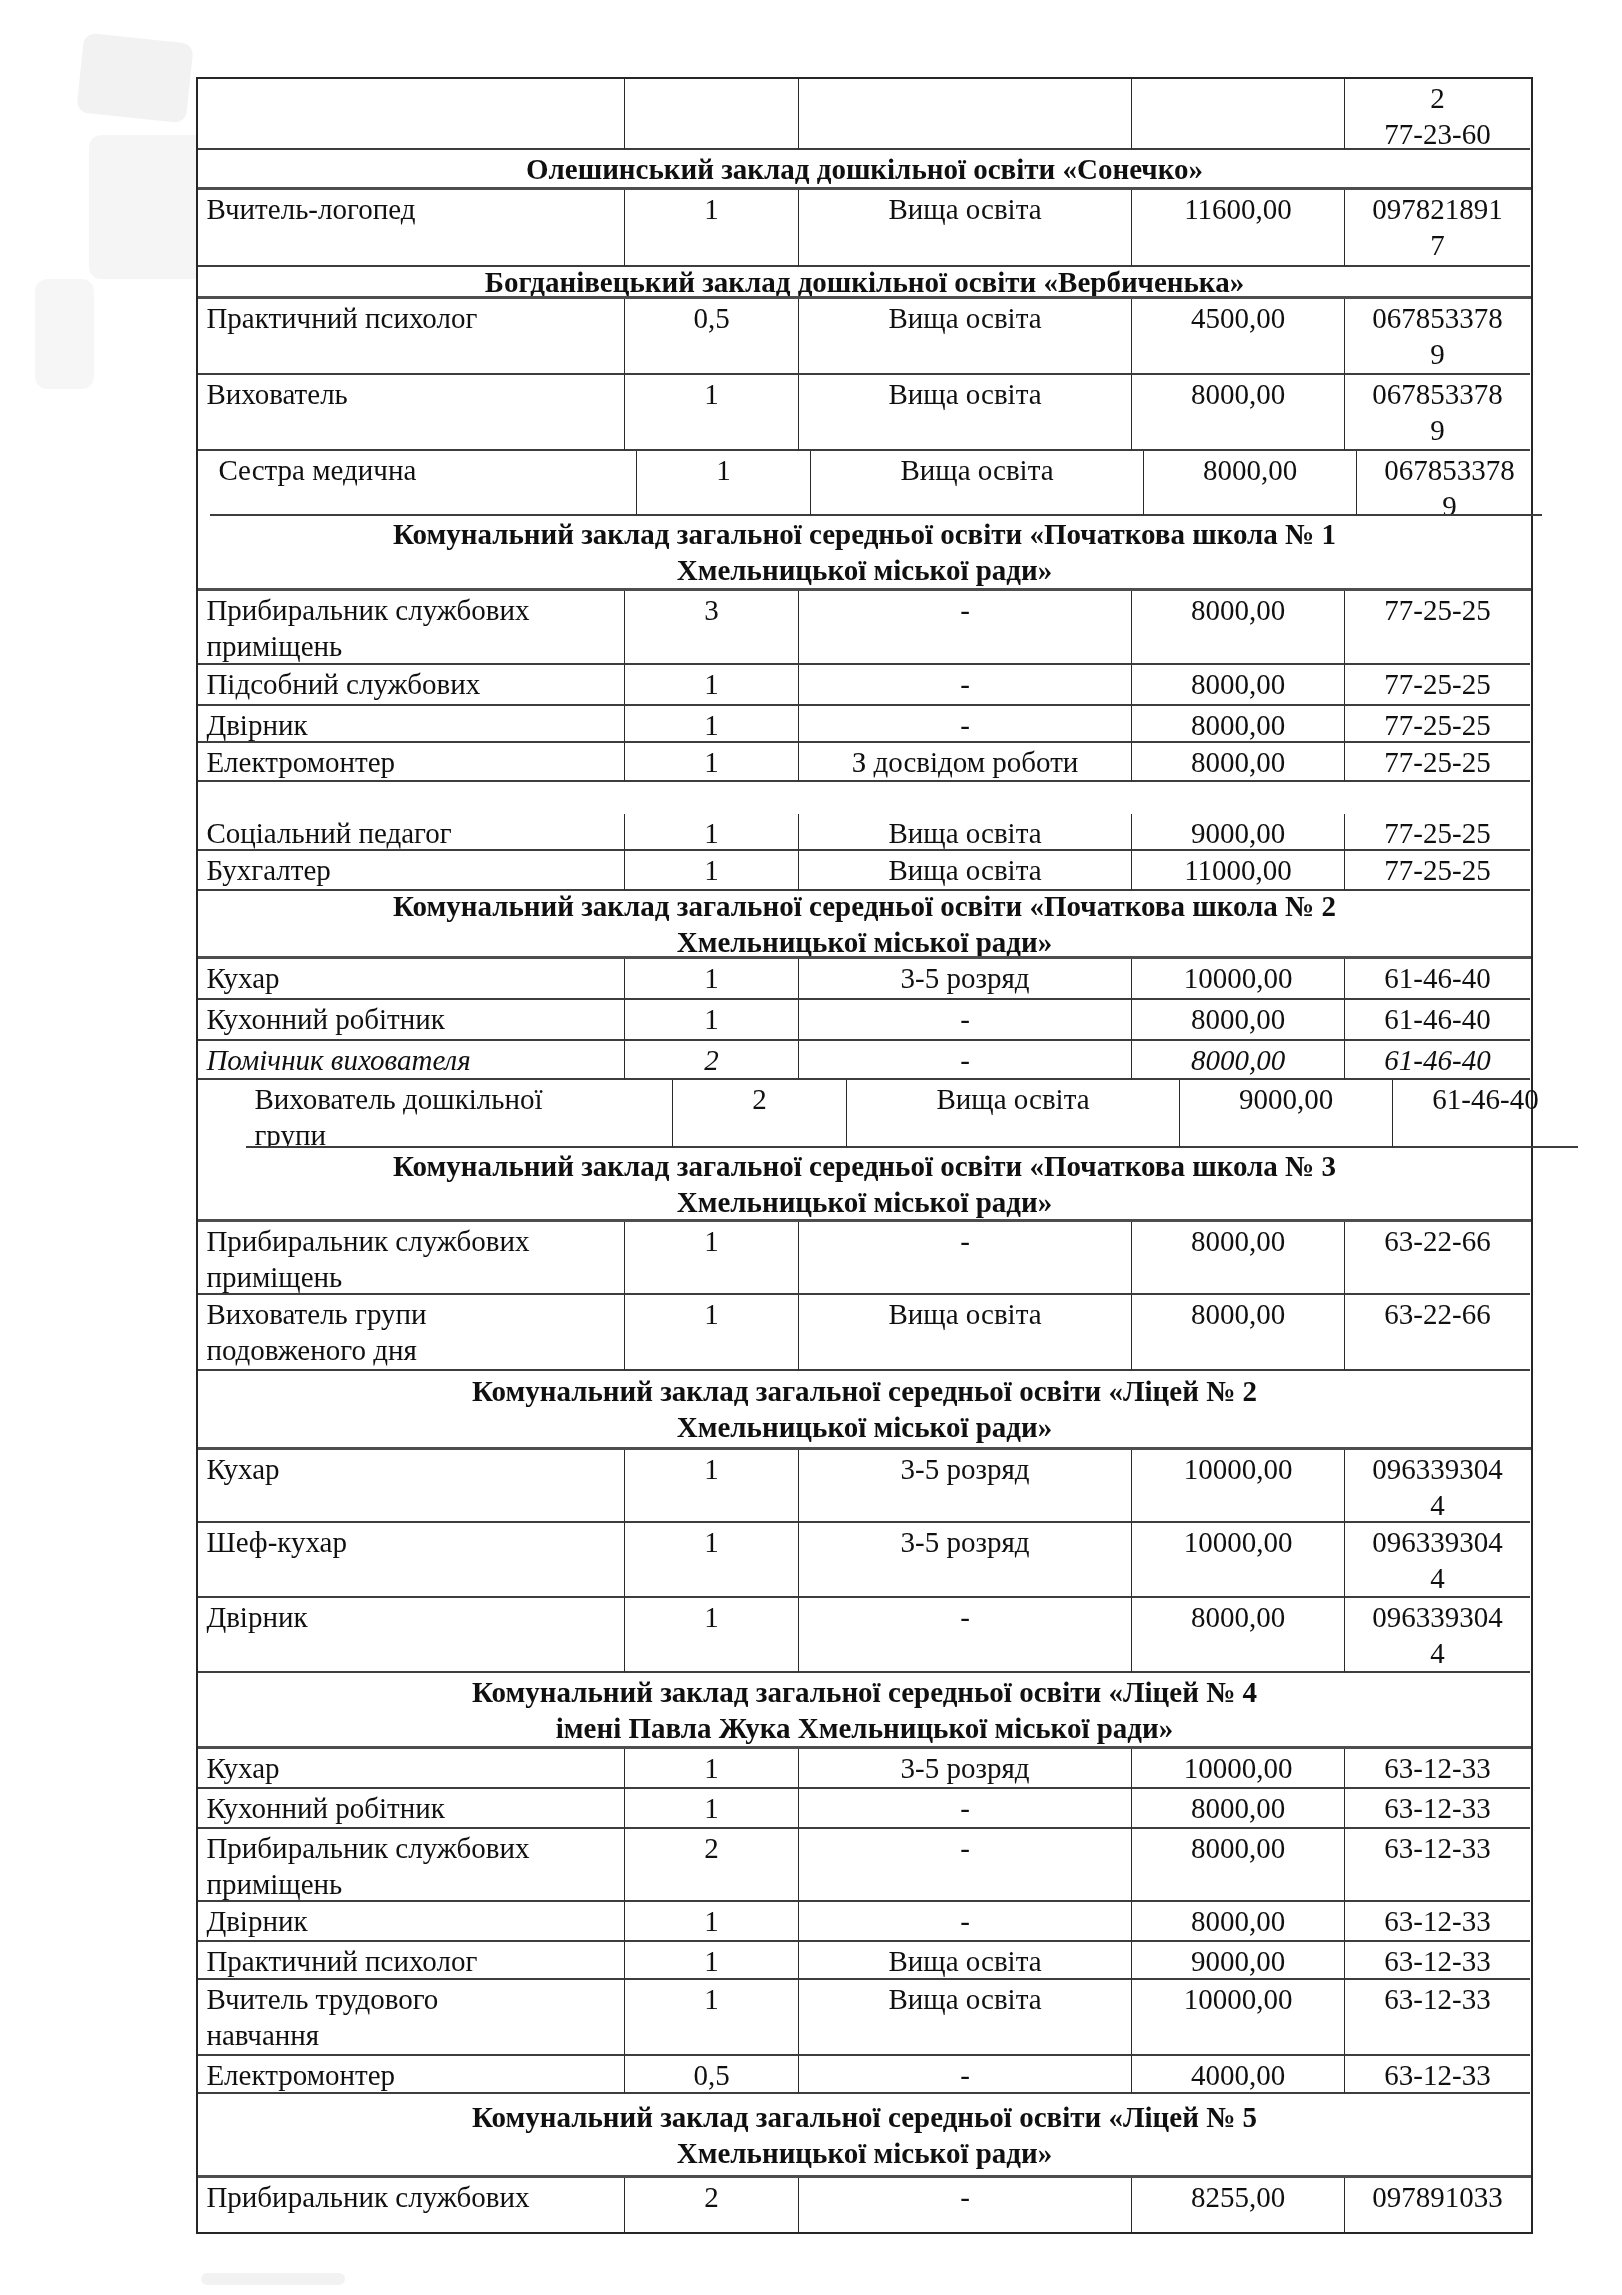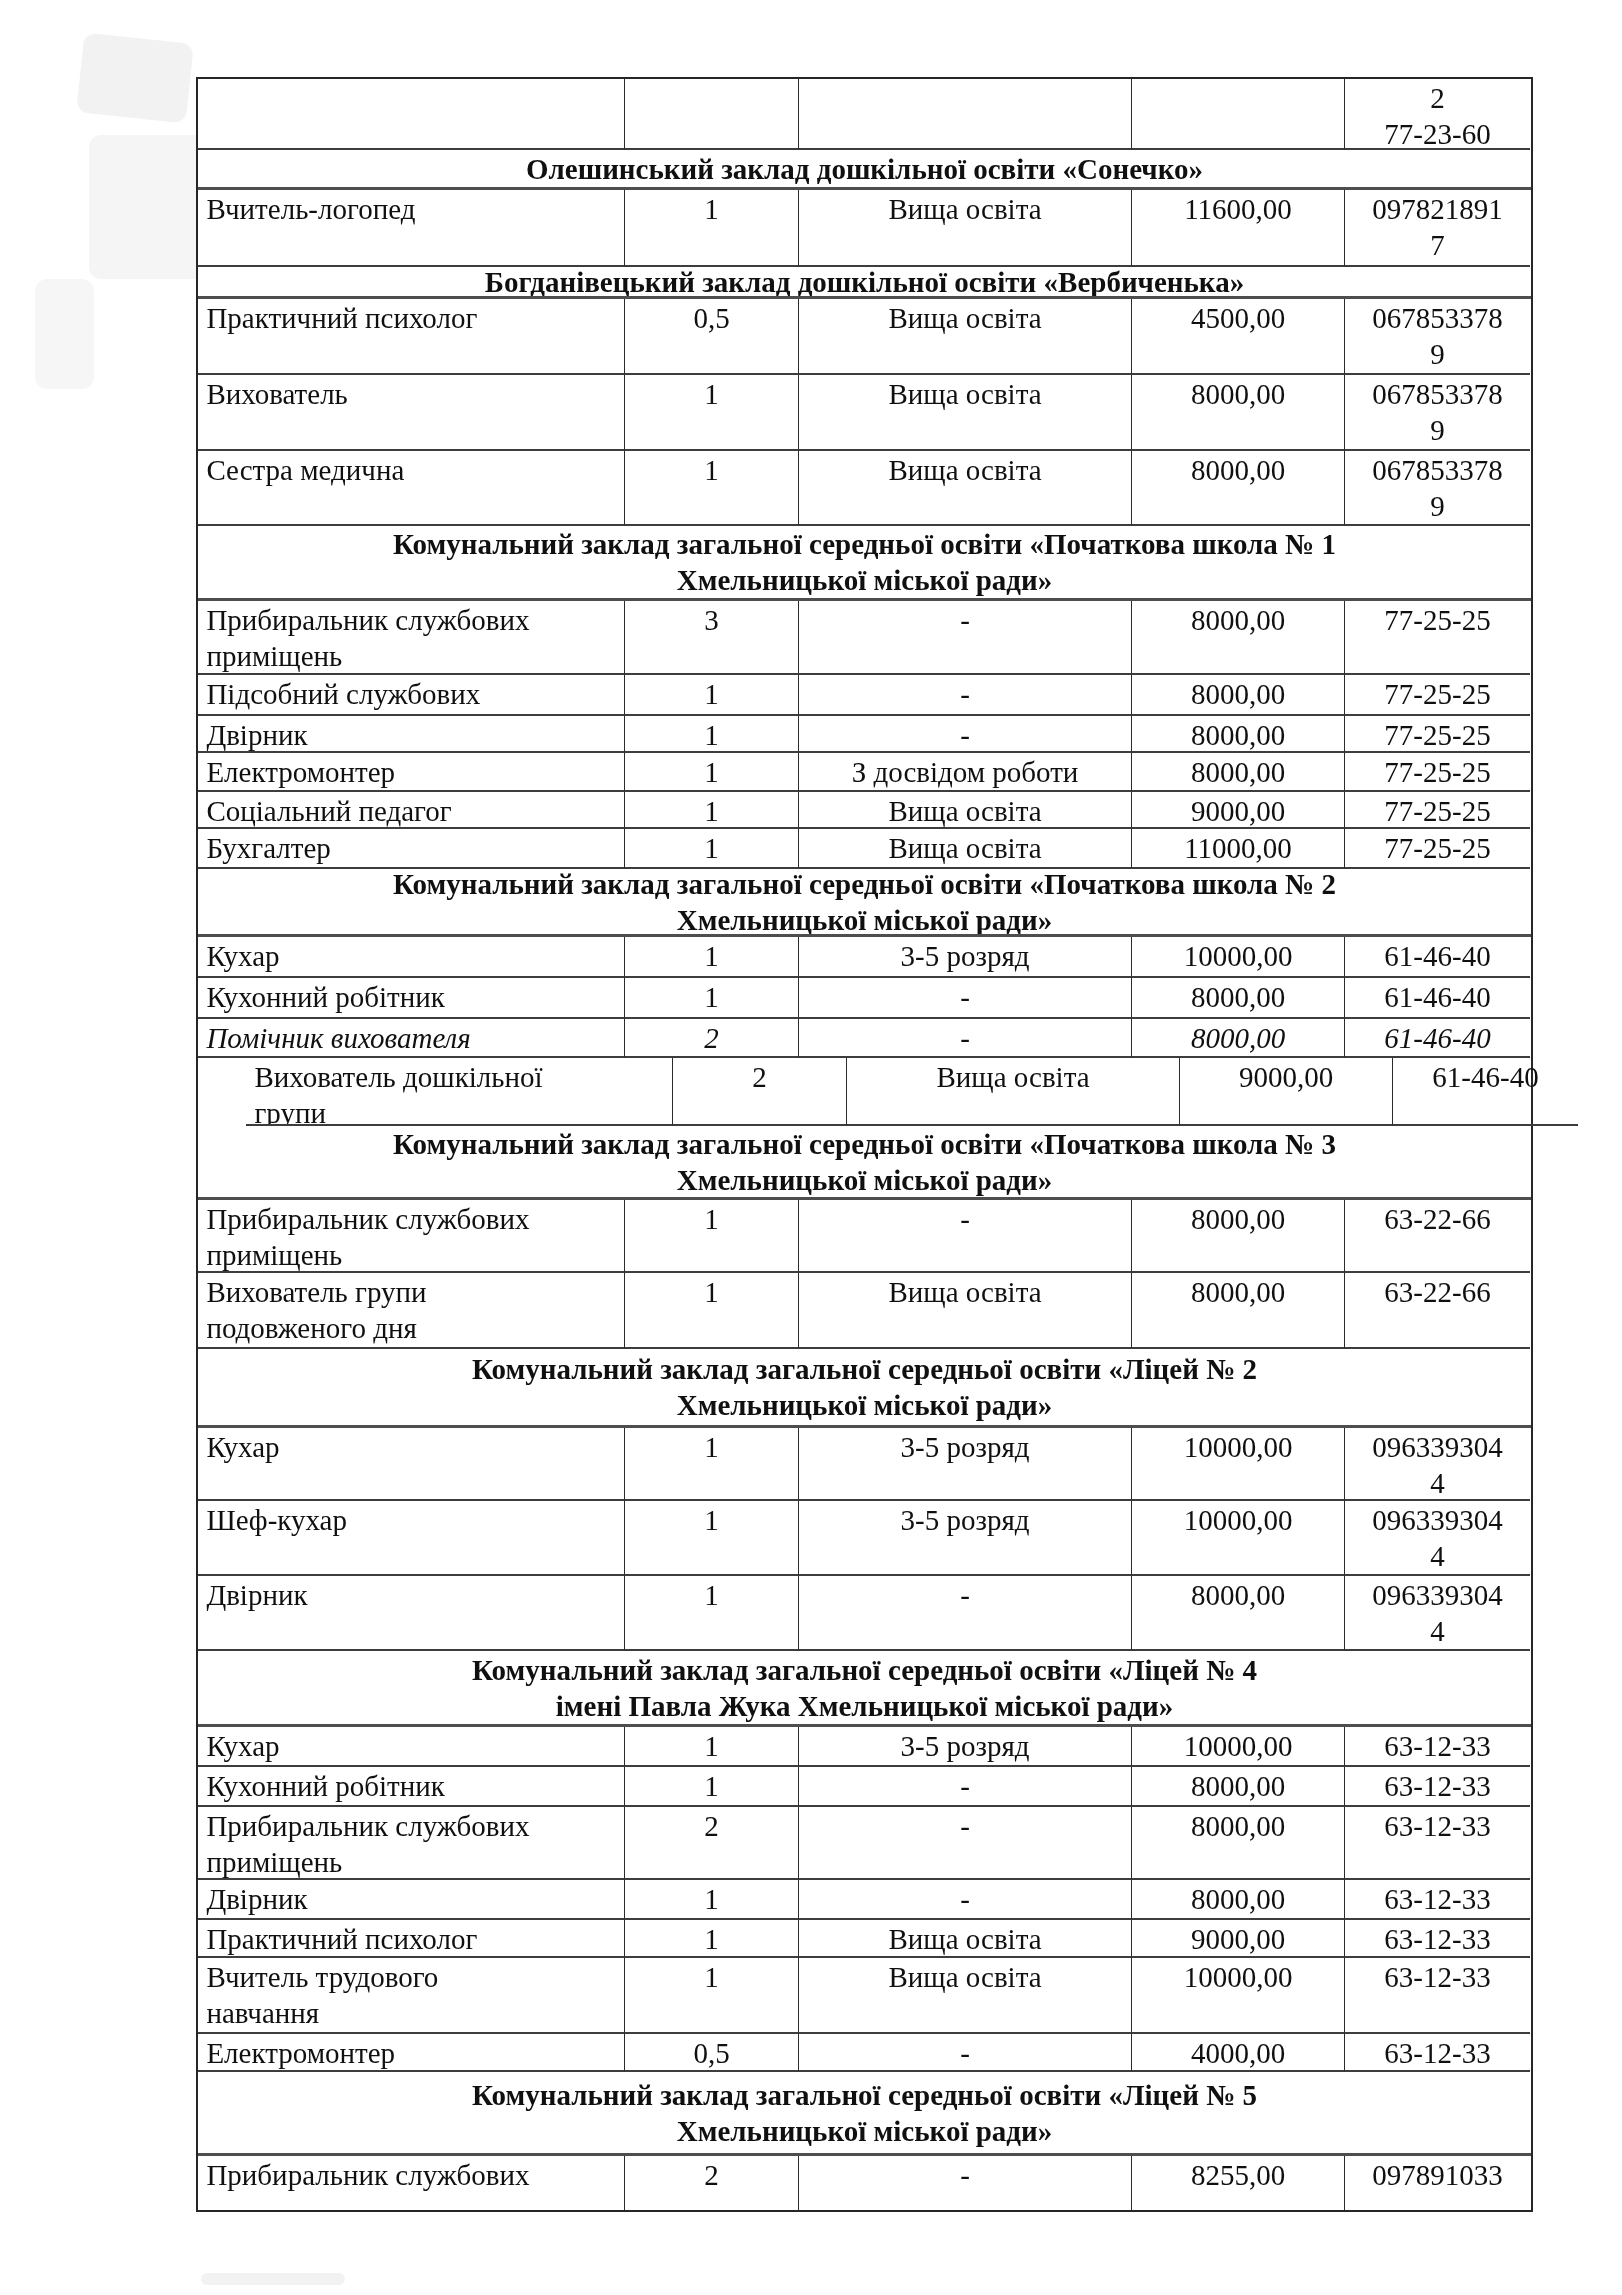--- a/index.html
+++ b/index.html
@@ -100,21 +100,21 @@
 9</div>
       </div>
       <div class="trow vacancy" style="height: 76px;">
         <div class="cell col-position">Вихователь</div>
         <div class="cell col-count">1</div>
         <div class="cell col-education">Вища освіта</div>
         <div class="cell col-salary">8000,00</div>
         <div class="cell col-phone">067853378
 9</div>
       </div>
-      <div class="trow vacancy" style="height: 75px;">
+      <div class="trow vacancy" style="height: 65px; margin-left: 12px;">
         <div class="cell col-position">Сестра медична</div>
         <div class="cell col-count">1</div>
         <div class="cell col-education">Вища освіта</div>
         <div class="cell col-salary">8000,00</div>
         <div class="cell col-phone">067853378
 9</div>
       </div>
       <div class="trow section" style="height: 75px;">
         <div class="cell section-cell">Комунальний заклад загальної середньої освіти «Початкова школа № 1
 Хмельницької міської ради»</div>
@@ -141,21 +141,21 @@
         <div class="cell col-salary">8000,00</div>
         <div class="cell col-phone">77-25-25</div>
       </div>
       <div class="trow vacancy" style="height: 39px;">
         <div class="cell col-position">Електромонтер</div>
         <div class="cell col-count">1</div>
         <div class="cell col-education">З досвідом роботи</div>
         <div class="cell col-salary">8000,00</div>
         <div class="cell col-phone">77-25-25</div>
       </div>
-      <div class="trow vacancy" style="height: 37px;">
+      <div class="trow vacancy" style="height: 37px; margin-top: 32px;">
         <div class="cell col-position">Соціальний педагог</div>
         <div class="cell col-count">1</div>
         <div class="cell col-education">Вища освіта</div>
         <div class="cell col-salary">9000,00</div>
         <div class="cell col-phone">77-25-25</div>
       </div>
       <div class="trow vacancy" style="height: 40px;">
         <div class="cell col-position">Бухгалтер</div>
         <div class="cell col-count">1</div>
         <div class="cell col-education">Вища освіта</div>

